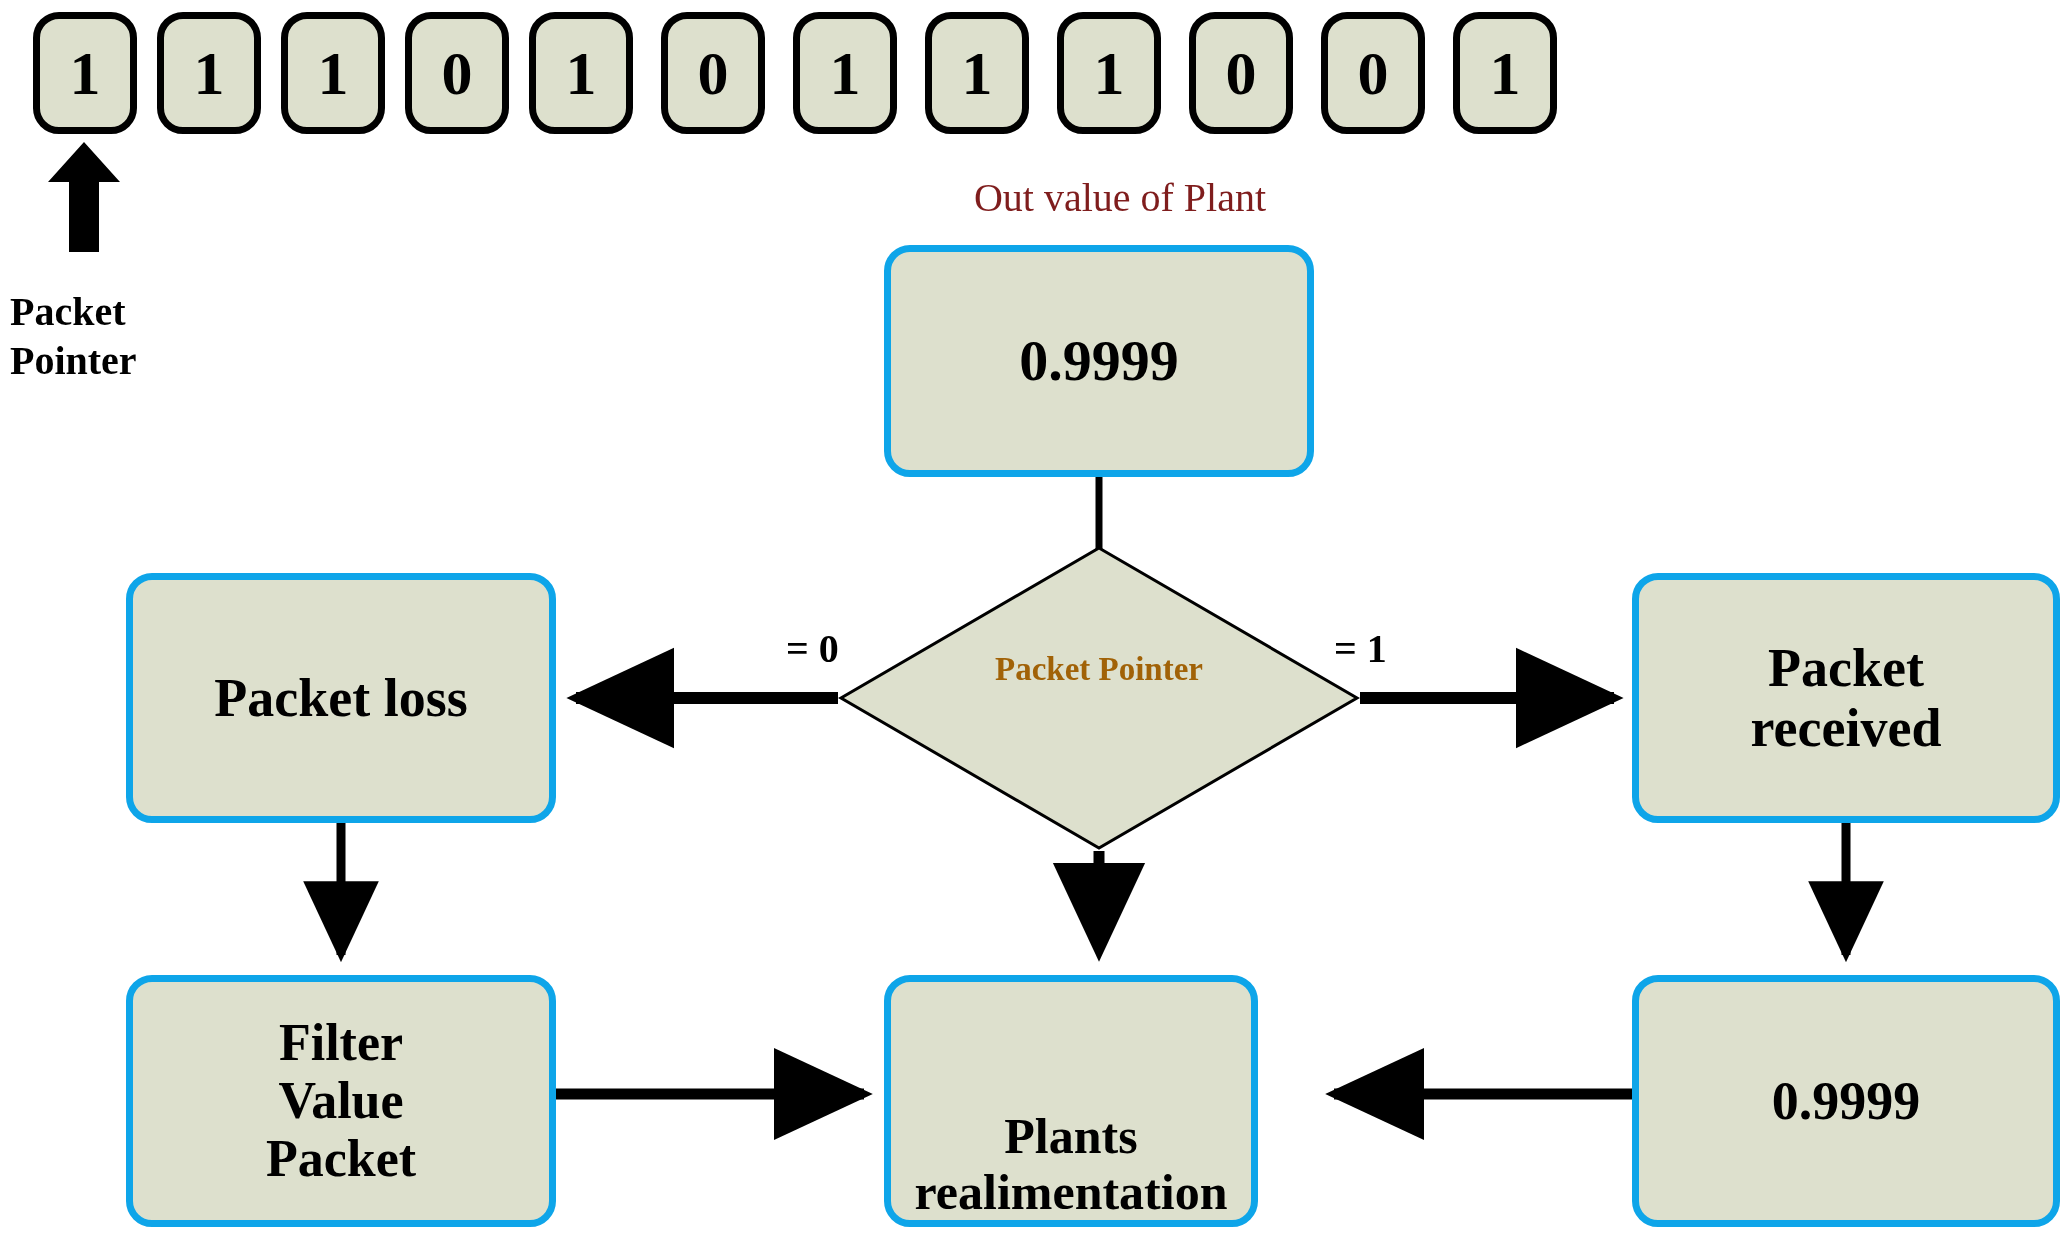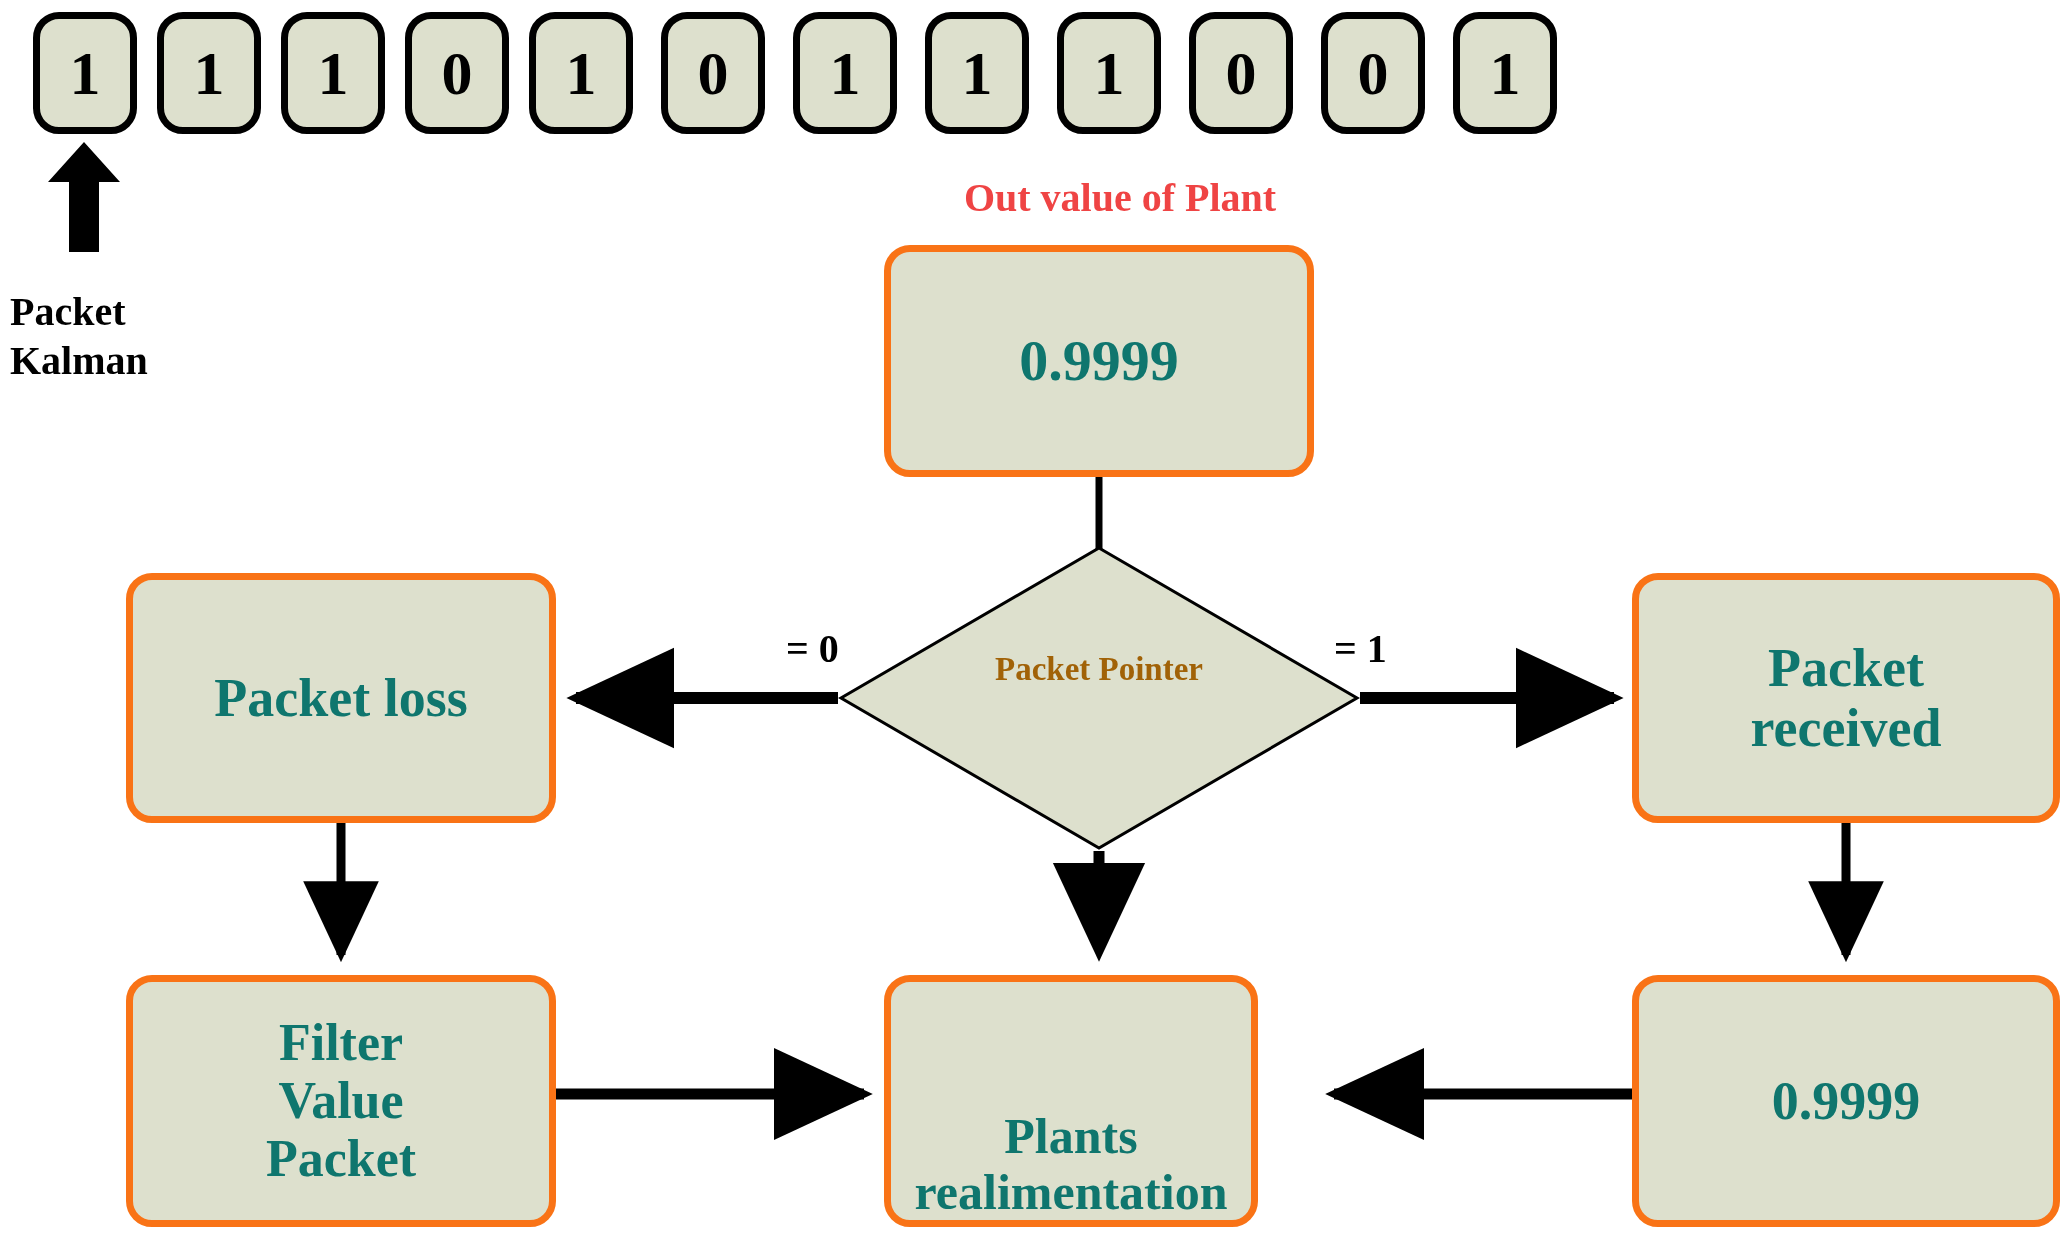--- a/index.html
+++ b/index.html
@@ -16,28 +16,28 @@
     height: 1238px;
     background: #ffffff;
     overflow: hidden;
   }
 
   
   .node {
     position: absolute;
     box-sizing: border-box;
     background: #dde0cd;
-    border: 7px solid #f97316;
+    border: 7px solid #0ea5e9;
     border-radius: 26px;
     display: flex;
     align-items: center;
     justify-content: center;
     text-align: center;
     font-weight: bold;
-    color: #0f766e;
+    color: #000000;
     line-height: 1.12;
     z-index: 3;
   }
 
   
   .bit-cell {
     position: absolute;
     top: 12px;
     width: 104px;
     height: 122px;
@@ -78,22 +78,22 @@
   }
 
   
   #plant-caption {
     position: absolute;
     left: 860;
     top: 174px;
     width: 520px;
     text-align: center;
     font-size: 40px;
-    font-weight: bold;
-    color: #ef4444;
+    font-weight: normal;
+    color: #7f1d1d;
     z-index: 4;
   }
 
   
   #node-plant-out {
     left: 884px;  top: 245px;  width: 430px;  height: 232px;
     font-size: 58px;
   }
   #node-packet-loss {
     left: 126px;  top: 573px;  width: 430px;  height: 250px;
@@ -229,21 +229,21 @@
     </div>
   <div class="bit-cell" style="left:1453px">
       <span>1</span>
     </div>
 
   <svg id="pointer-arrow" viewBox="0 0 72 110" xmlns="http://www.w3.org/2000/svg">
     <path d="M36,0 L72,40 L51,40 L51,110 L21,110 L21,40 L0,40 Z" fill="#000000"></path>
   </svg>
   <div id="pointer-label">
     <div>Packet</div>
-    <div>Kalman</div>
+    <div>Pointer</div>
   </div>
 
   <div id="plant-caption" style="left:860px;">Out value of Plant</div>
 
   <div class="node" id="node-plant-out">
     <span>0.9999</span>
   </div>
 
   <div id="decision-diamond">
     <svg class="dia-shape" viewBox="0 0 522 306" xmlns="http://www.w3.org/2000/svg">

